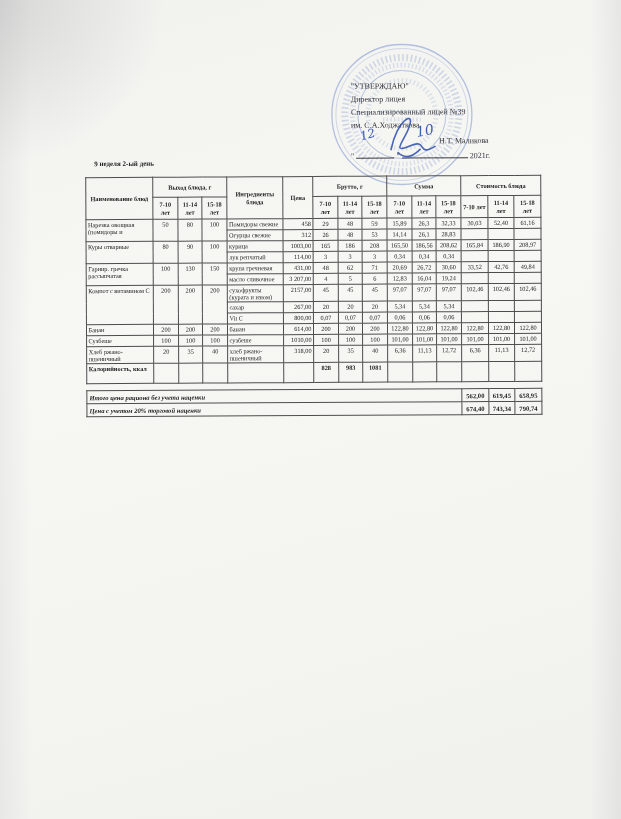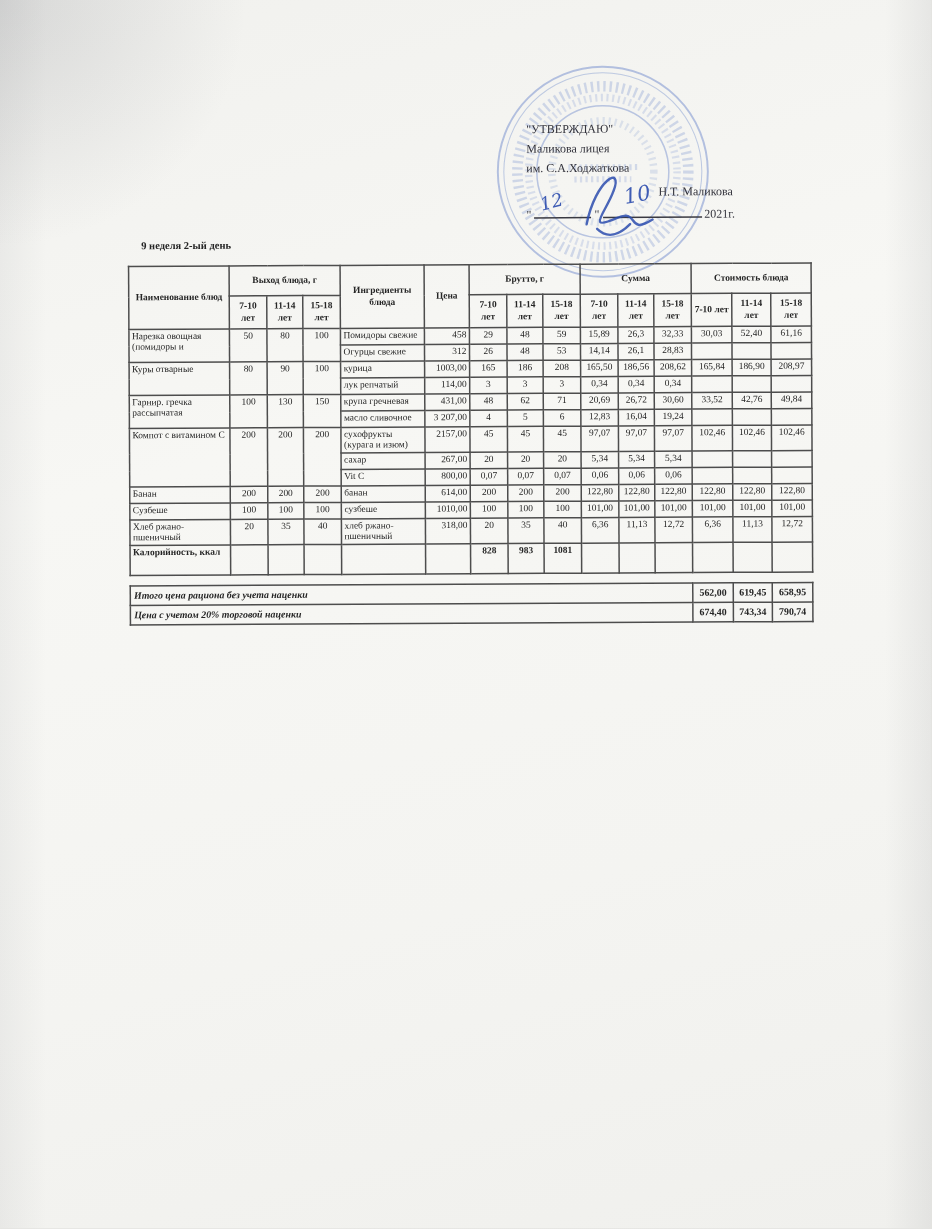--- a/index.html
+++ b/index.html
@@ -95,21 +95,22 @@
         <circle cx="75" cy="75" r="57" stroke-width="7" stroke-dasharray="1.6 2.6" opacity="0.32"></circle>
         <circle cx="75" cy="75" r="49.5" stroke-width="5" stroke-dasharray="1.4 2.4" opacity="0.24"></circle>
         <circle cx="75" cy="75" r="34" stroke-width="5" stroke-dasharray="1.4 2.6" opacity="0.22"></circle>
         <line x1="52" y1="72" x2="98" y2="72" stroke-width="4" stroke-dasharray="1.5 2.2" opacity="0.3"></line>
         <line x1="56" y1="80" x2="94" y2="80" stroke-width="4" stroke-dasharray="1.5 2.2" opacity="0.26"></line>
       </g>
     </svg>
 
     <div class="approval">
       <div>"УТВЕРЖДАЮ"</div>
-      <div>Маликова лицея</div>
+      <div>Директор лицея</div>
+      <div>Специализированный лицей №39</div>
       <div>им. С.А.Ходжаткова</div>
       <div class="sig-row">
         <span class="sig-name">Н.Т. Маликова</span>
       </div>
       <div class="date-row">
         <span>"</span>
         <span class="dline w1"></span>
         <span>"</span>
         <span class="dline w2"></span>
         <span>2021г.</span>

